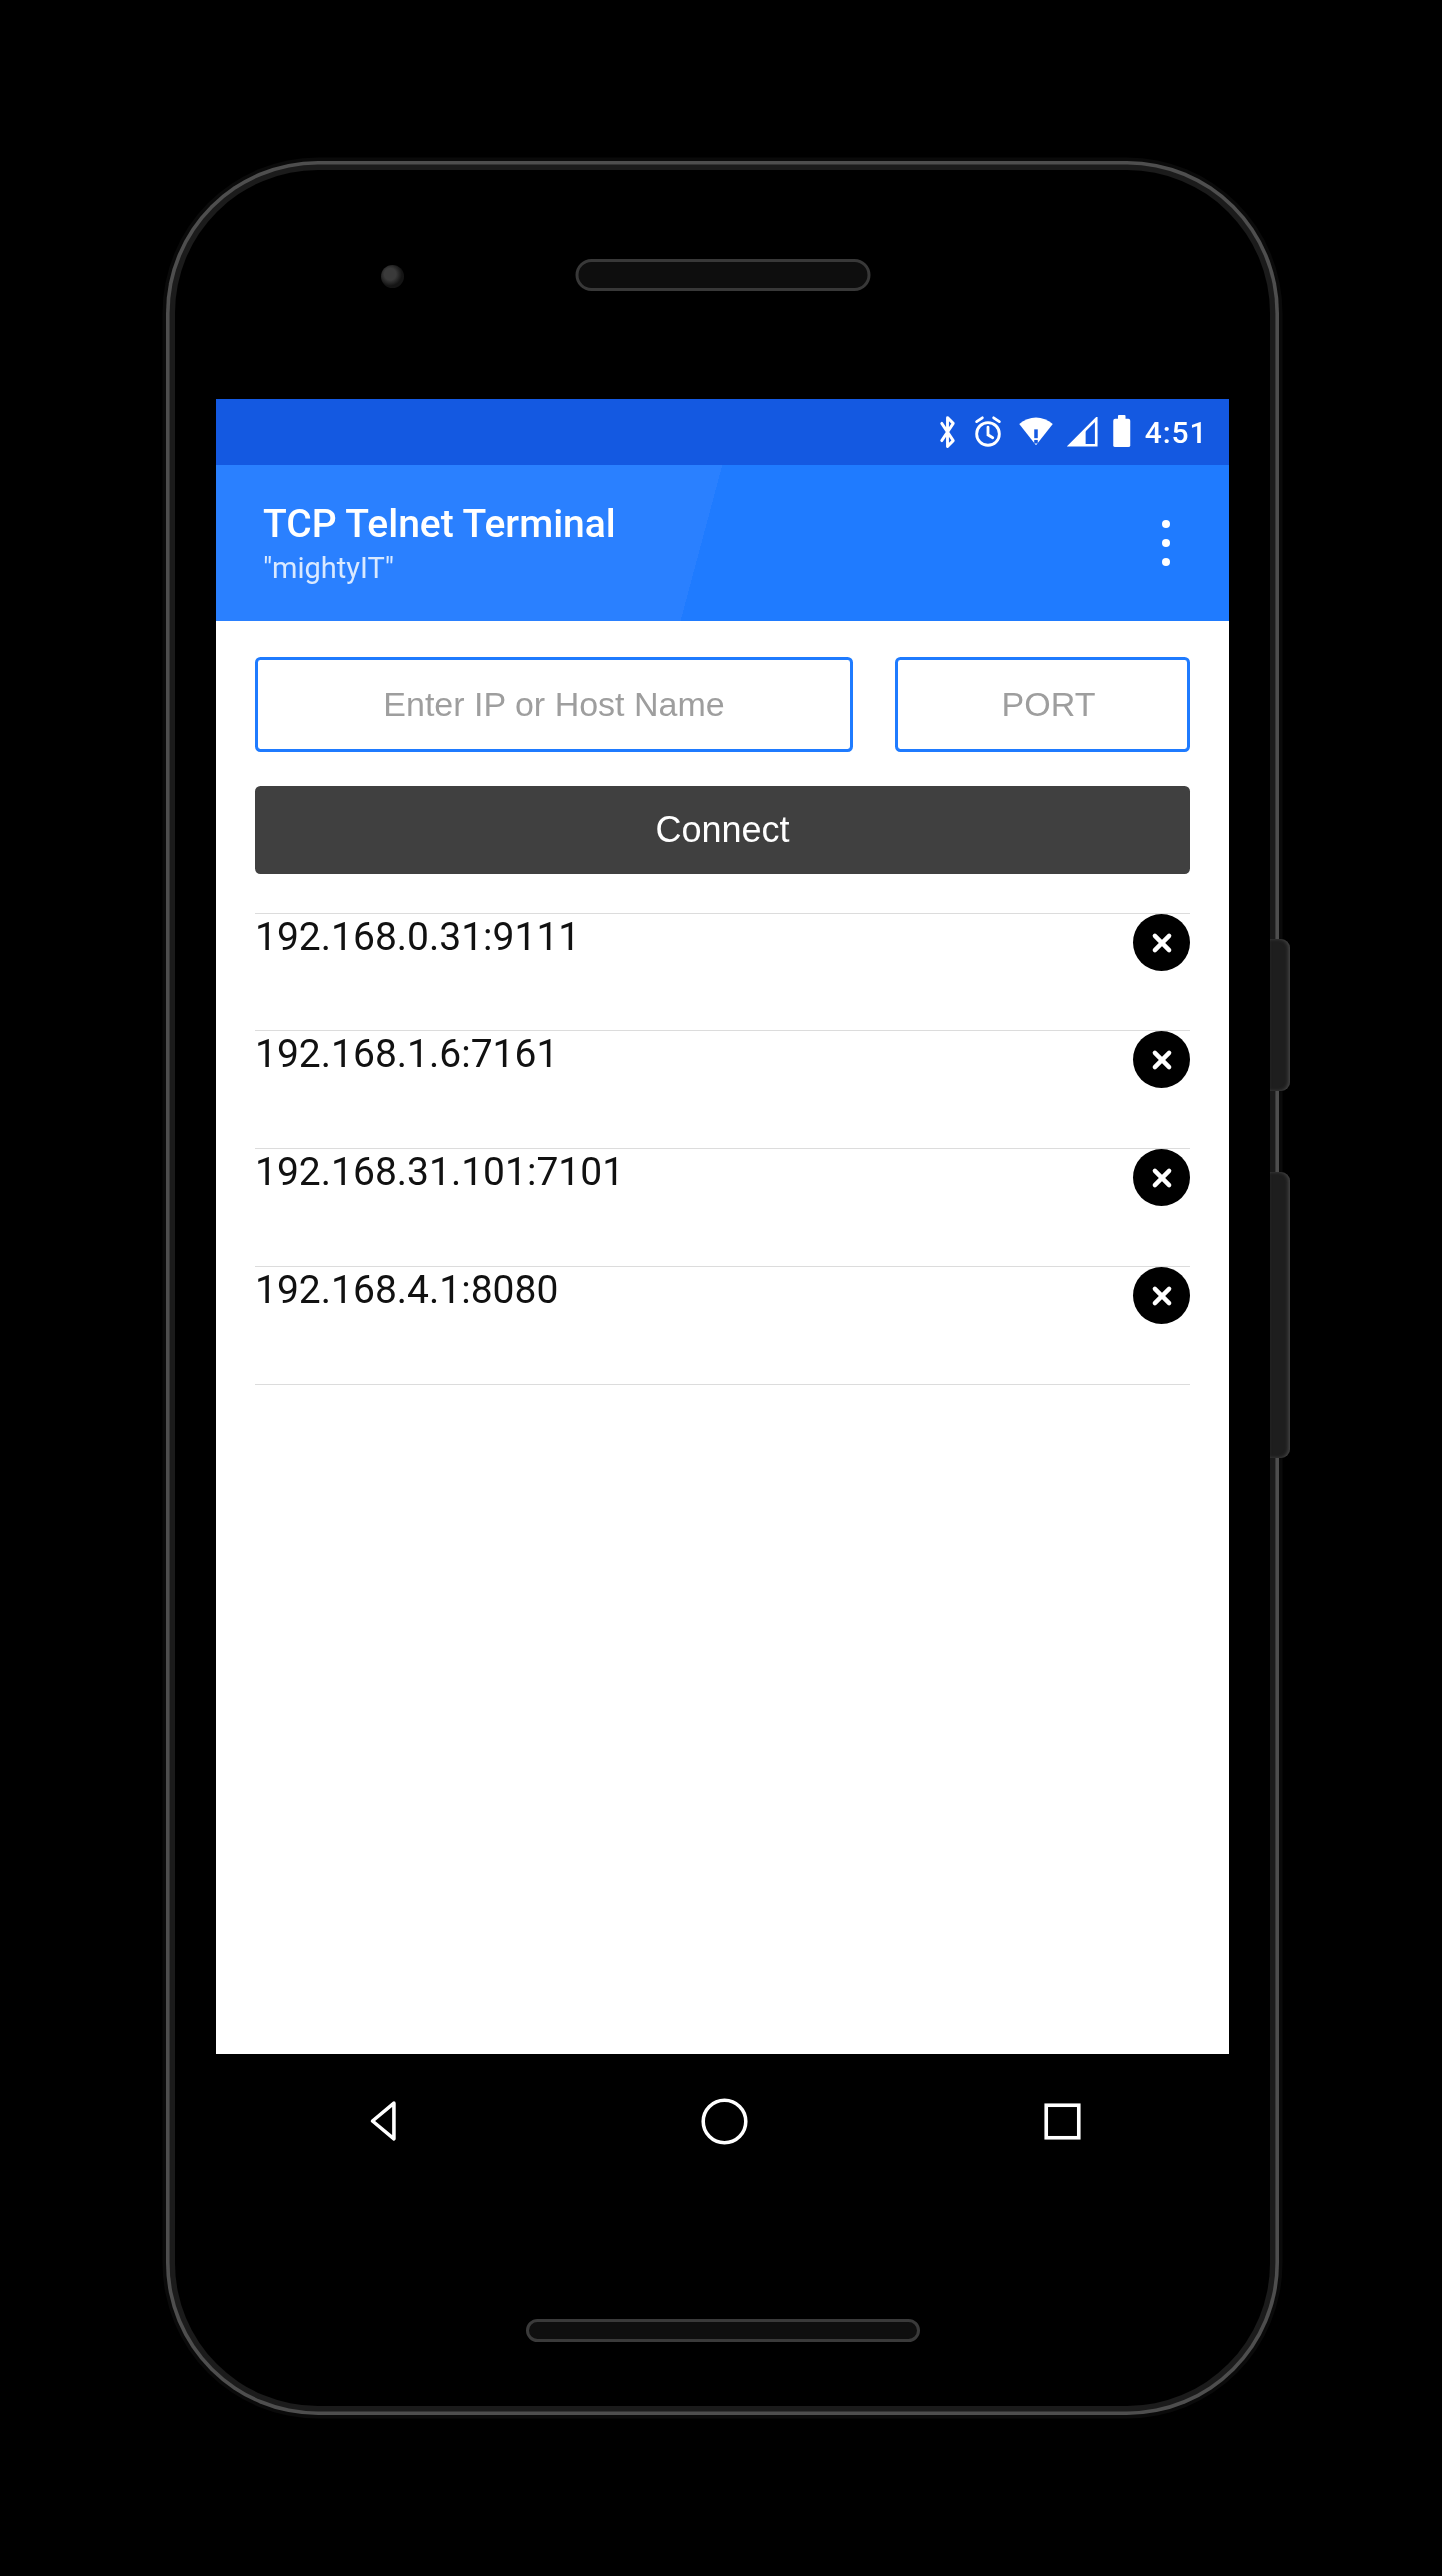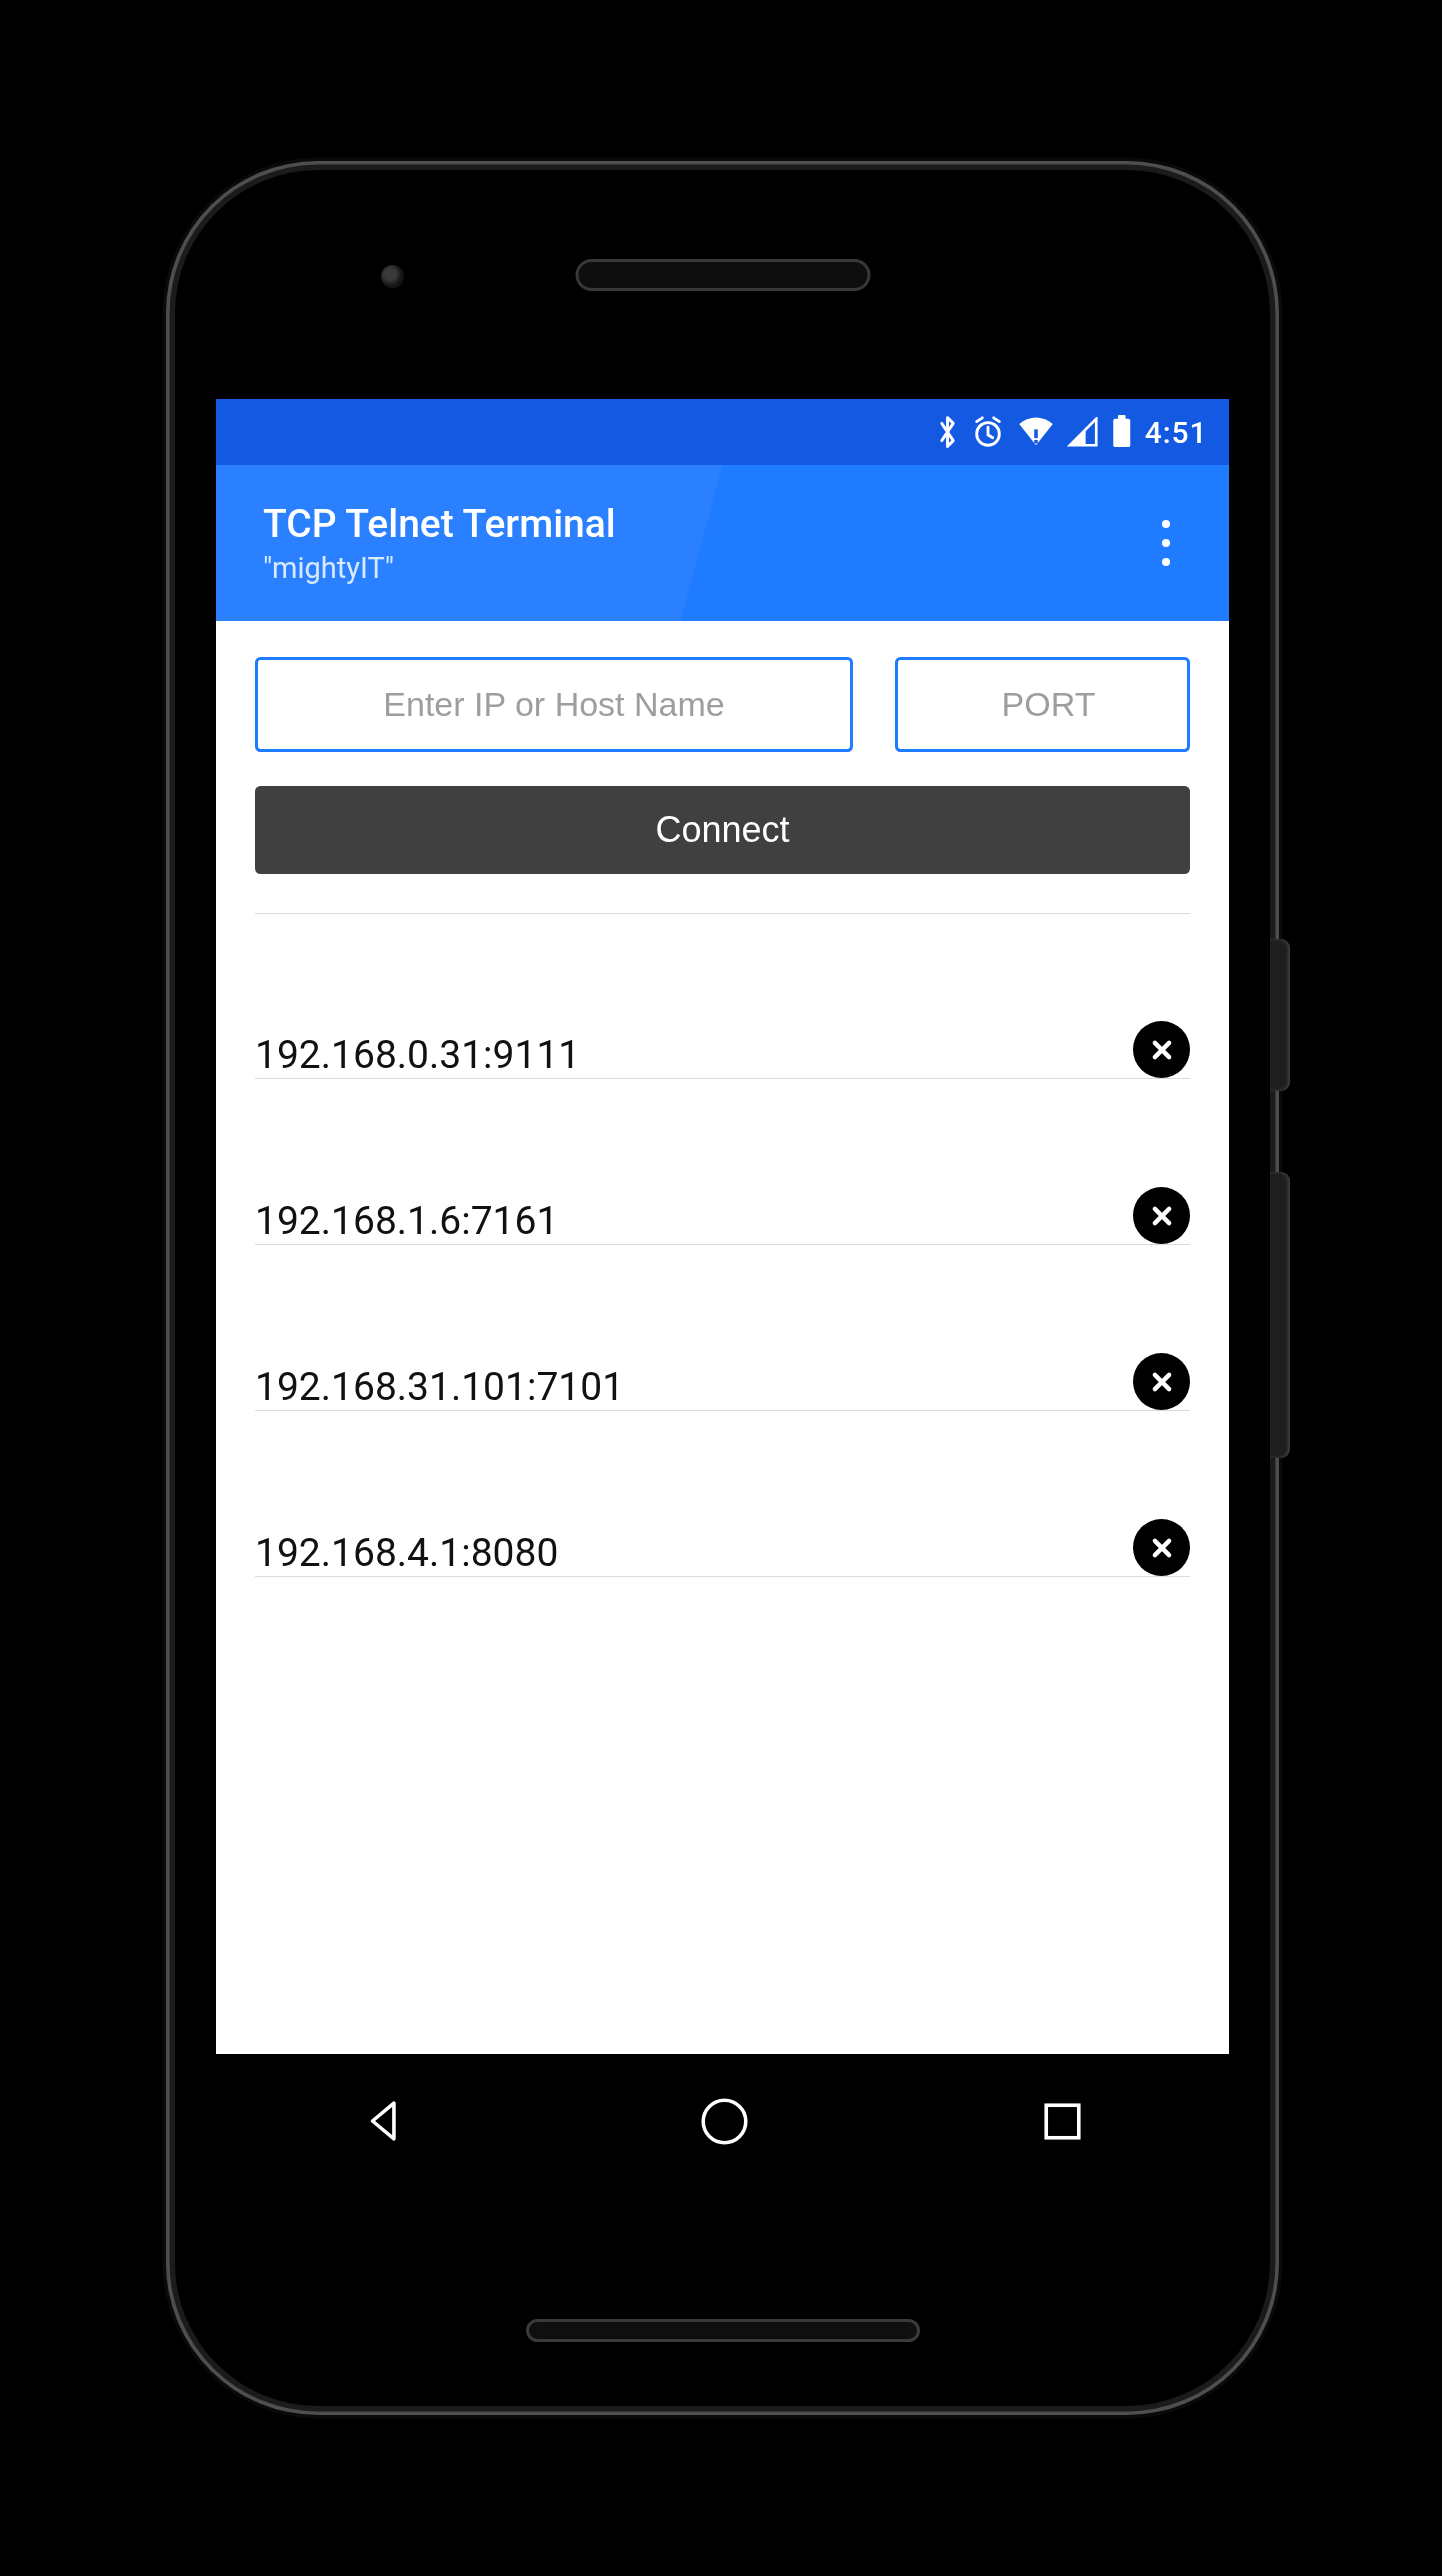--- a/index.html
+++ b/index.html
@@ -145,23 +145,23 @@
     background: #404040;
     border: none;
     border-radius: 5.4px;
     color: #fff;
     font-size: 36px;
     font-weight: 500;
   }
 
   .list { margin-top: 39px; }
   .list-row {
-    height: 166px;
+    height: 118px;
     display: flex;
-    align-items: flex-end;
+    align-items: flex-start;
     border-bottom: 1.8px solid #dcdcdc;
   }
   .list-row:first-child { border-top: 1.8px solid #dcdcdc; }
   .list-label {
     flex: 1;
     font-size: 39px;
     color: #111;
   }
   .del-btn {
     width: 57px; height: 57px;

